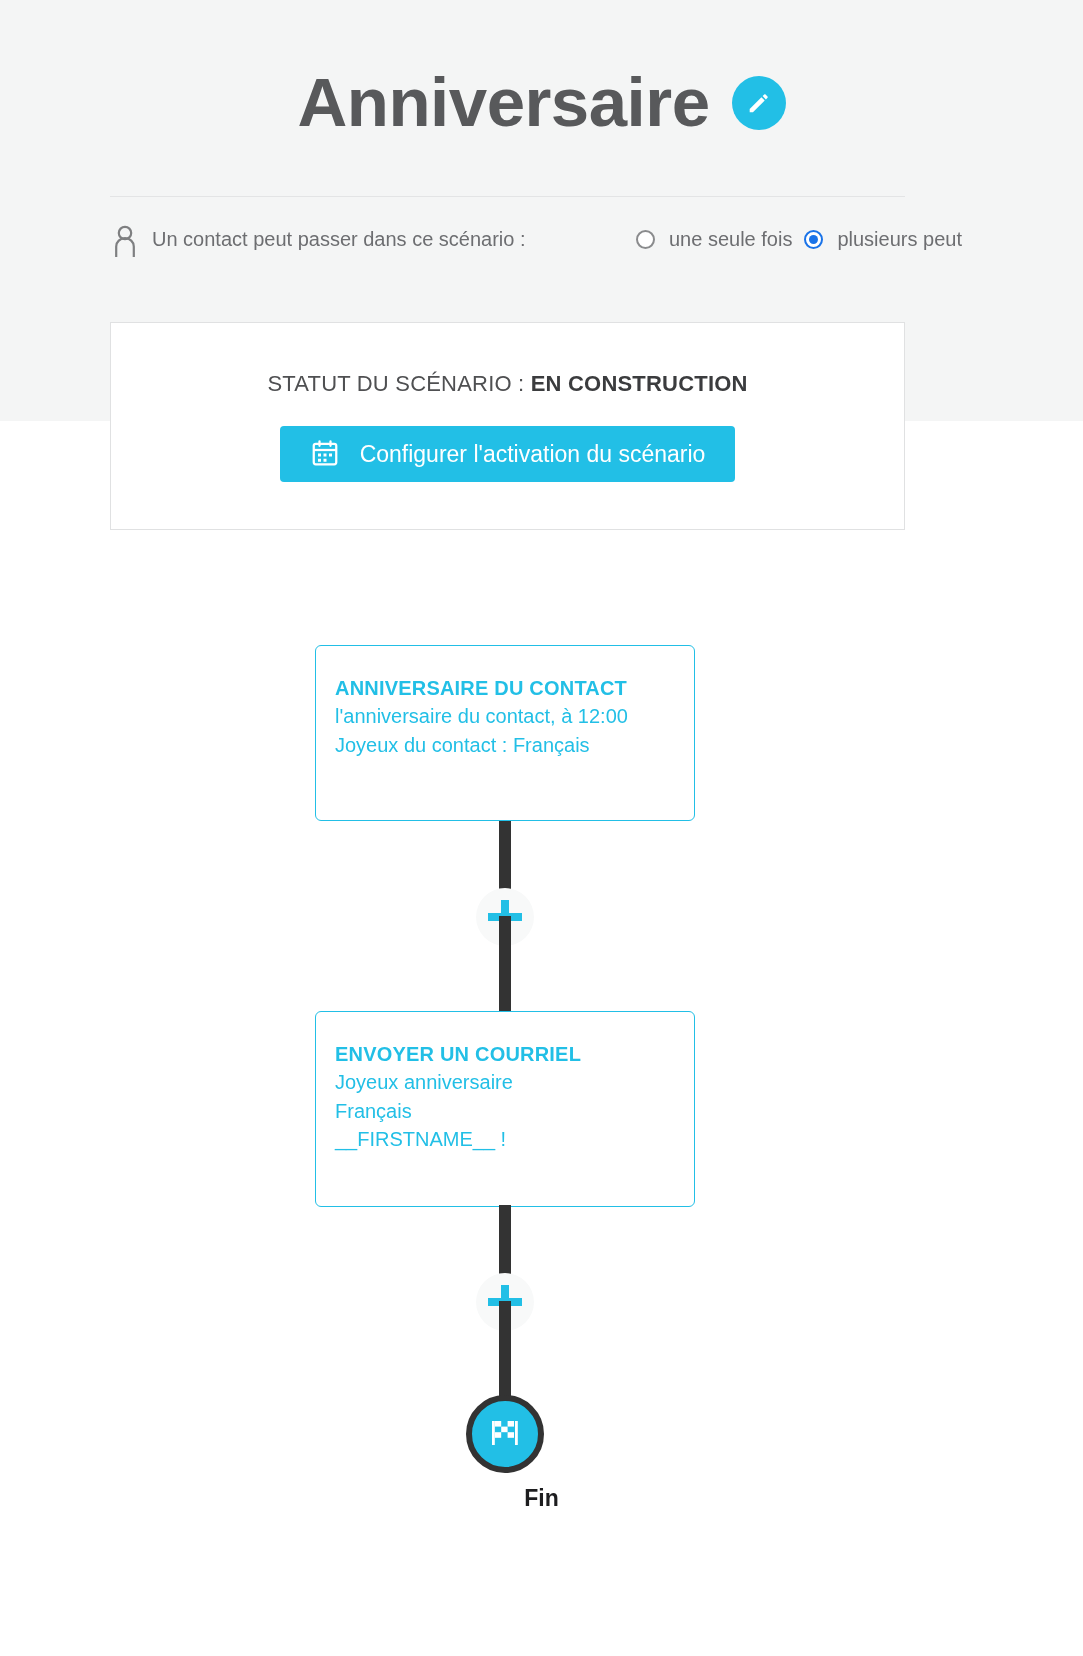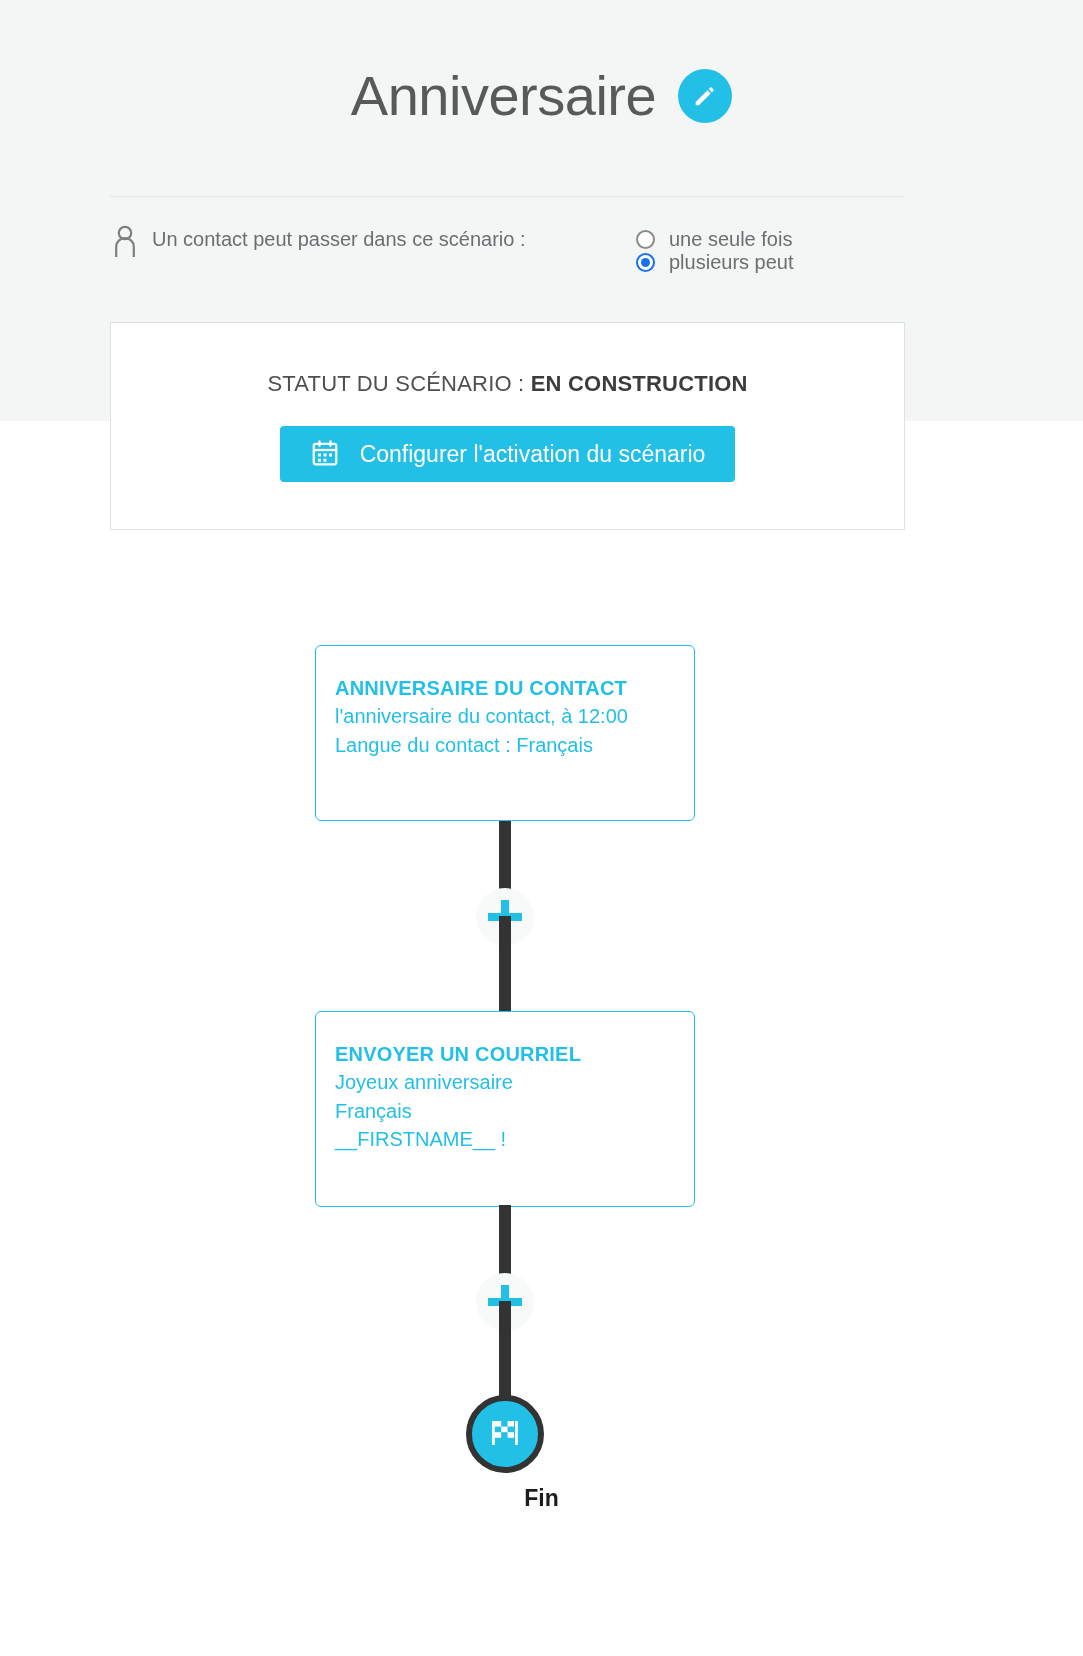--- a/index.html
+++ b/index.html
@@ -34,22 +34,22 @@
   .title-row {
     position: absolute;
     left: 0; top: 68px;
     width: 1083px;
     display: flex;
     align-items: center;
     justify-content: center;
     gap: 22px;
   }
   .scenario-title {
-    font-size: 56px;
-    font-weight: 400;
+    font-size: 69px;
+    font-weight: 700;
     color: #58595b;
     letter-spacing: -0.5px;
     line-height: 1;
   }
   .edit-badge {
     width: 54px; height: 54px;
     border-radius: 50%;
     background: #22bfe6;
     display: flex;
     align-items: center;
@@ -80,21 +80,22 @@
     font-size: 20px;
     color: #6d6e71;
     line-height: 1.2;
     padding-top: 5px;
     white-space: nowrap;
   }
   .radio-group {
     position: absolute;
     left: 636px; top: 228px;
     display: flex;
-    flex-direction: column;
+    flex-direction: row;
+    gap: 12px;
   }
   .radio-opt {
     display: flex;
     align-items: center;
     gap: 14px;
     cursor: pointer;
   }
   .radio-mark {
     width: 19px; height: 19px;
     border-radius: 50%;
@@ -323,21 +324,21 @@
   </div>
 
   <div class="flow">
 
     <div class="connector conn-1"></div>
 
     <div class="node-box node-1">
       <div class="node-inner">
         <div class="node-title">ANNIVERSAIRE DU CONTACT</div>
         <div class="node-line">l'anniversaire du contact, à 12:00</div>
-        <div class="node-line">Langue du contact : Français</div>
+        <div class="node-line">Joyeux du contact : Français</div>
       </div>
     </div>
 
     <button class="plus-btn plus-1">
       <span class="plus-glyph"></span>
     </button>
 
     <div class="connector conn-2"></div>
 
     <div class="node-box node-2">

